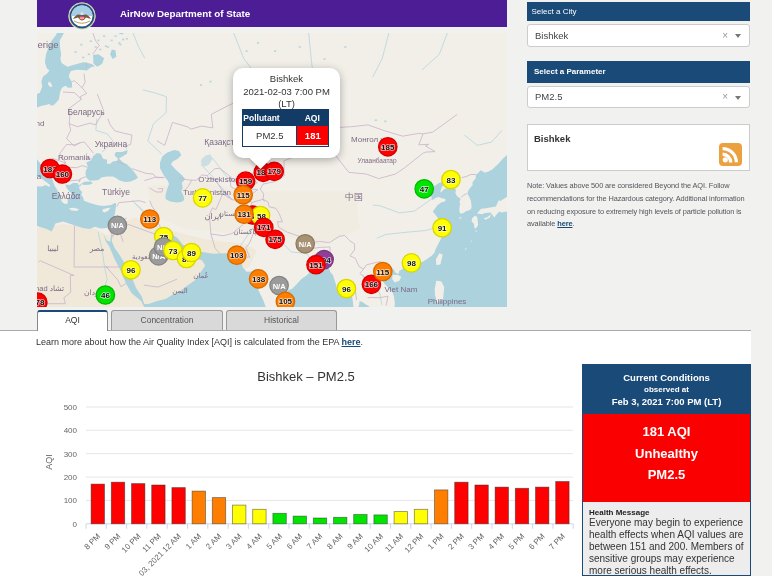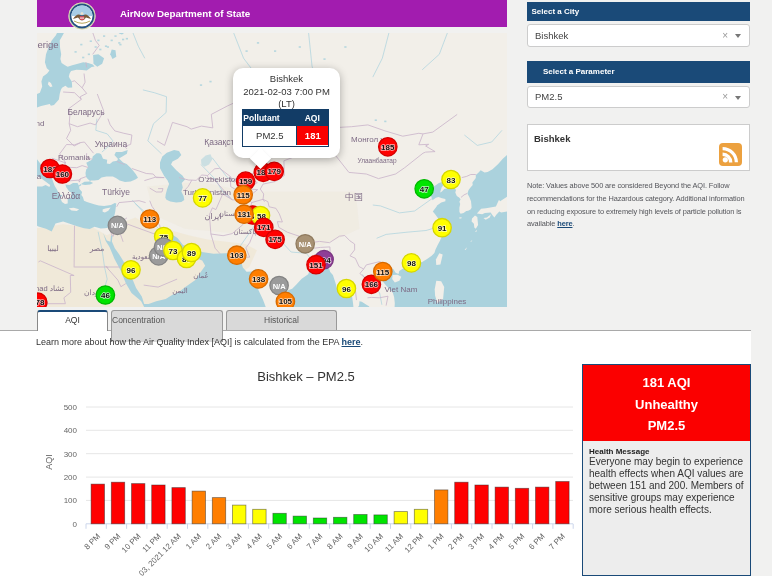--- a/index.html
+++ b/index.html
@@ -1,20 +1,20 @@
 <!DOCTYPE html>
 <html><head><meta charset="utf-8"><style>
 *{margin:0;padding:0;box-sizing:border-box}
 body{width:772px;height:576px;background:#f1f1f0;font-family:"Liberation Sans",sans-serif;position:relative;overflow:hidden}
 .abs{position:absolute}
 </style></head><body>
 
 <div class="abs" style="left:0;top:331px;width:751px;height:245px;background:#fff"></div>
 
-<div class="abs" style="left:37px;top:0;width:470px;height:27px;background:#a21caf">
+<div class="abs" style="left:37px;top:0;width:470px;height:27px;background:#4c1d95">
 <svg width="28" height="28" viewBox="0 0 28 28" style="position:absolute;left:31px;top:1.5px">
 <circle cx="14" cy="14" r="13.5" fill="#fffdf0"></circle>
 <circle cx="14" cy="14" r="13.1" fill="none" stroke="#c8c98e" stroke-width="0.8"></circle>
 <circle cx="14" cy="14" r="11.5" fill="#fff" stroke="#24527f" stroke-width="1.8"></circle>
 <path d="M3.4,14 a10.6,10.6 0 0 1 21.2,0 Z" fill="#a8cde6"></path>
 <path d="M5,17 Q9,10.5 13,13.2 L14,11.2 L15,13.2 Q19,10.5 23,17 L18,15.5 Q14,21.5 10,15.5 Z" fill="#7a5c3a"></path>
 <circle cx="14" cy="11.6" r="1.5" fill="#e8e2d2"></circle>
 <rect x="11.9" y="13.2" width="4.2" height="4.6" rx="1.5" fill="#fff"></rect>
 <rect x="11.9" y="14.1" width="4.2" height="0.8" fill="#c23"></rect>
 <rect x="11.9" y="15.5" width="4.2" height="0.8" fill="#c23"></rect>
@@ -273,43 +273,43 @@
     <div style="width:54px;text-align:left;line-height:16px">Pollutant</div>
     <div style="width:30px;text-align:center;line-height:16px">AQI</div>
   </div>
   <div style="height:19px;display:flex">
     <div style="width:54px;text-align:center;font-size:9.5px;color:#333;line-height:19px;border-right:1.5px solid #123c66">PM2.5</div>
     <div style="width:30px;flex:1;text-align:center;font-size:9.5px;color:#fff;font-weight:bold;background:#fb0000;line-height:19px">181</div>
   </div>
 </div>
 </div>
 
-<div class="abs" style="left:527px;top:2px;width:223px;height:19px;background:#1a4a78;color:#fff;font-weight:bold;font-size:8px;line-height:19px;padding-left:4.5px">Select a City</div>
+<div class="abs" style="left:527px;top:2px;width:223px;height:19px;background:#1a4a78;color:#fff;font-weight:normal;font-size:8px;line-height:19px;padding-left:4.5px">Select a City</div>
 <div class="abs" style="left:527px;top:24px;width:223px;height:23px;background:#fff;border:1px solid #ccc;border-radius:3px;font-size:9.5px;color:#444;line-height:21px;padding-left:7px">Bishkek
   <span class="abs" style="right:21px;top:0;color:#999;font-size:10px">×</span>
   <span class="abs" style="right:8px;top:9px;width:0;height:0;border-left:3.5px solid transparent;border-right:3.5px solid transparent;border-top:4.5px solid #777"></span>
 </div>
-<div class="abs" style="left:527px;top:61px;width:223px;height:22px;background:#1a4a78;color:#fff;font-weight:bold;font-size:8px;line-height:22px;padding-left:16px">Select a Parameter</div>
+<div class="abs" style="left:527px;top:61px;width:223px;height:22px;background:#1a4a78;color:#fff;font-weight:bold;font-size:8px;line-height:22px;padding-left:7px">Select a Parameter</div>
 <div class="abs" style="left:527px;top:86px;width:223px;height:22px;background:#fff;border:1px solid #ccc;border-radius:3px;font-size:9.5px;color:#444;line-height:20px;padding-left:7px">PM2.5
   <span class="abs" style="right:21px;top:0;color:#999;font-size:10px">×</span>
   <span class="abs" style="right:8px;top:8.5px;width:0;height:0;border-left:3.5px solid transparent;border-right:3.5px solid transparent;border-top:4.5px solid #777"></span>
 </div>
 <div class="abs" style="left:527px;top:124px;width:223px;height:47px;background:#fff;border:1px solid #ccc">
   <div style="font-size:9.5px;font-weight:bold;color:#333;padding:8px 0 0 6px">Bishkek</div>
   <svg width="23" height="23" viewBox="0 0 23 23" style="position:absolute;right:7px;top:18px">
 <rect width="23" height="23" rx="4" fill="#eca13f"></rect>
 <circle cx="6.3" cy="16.8" r="2.6" fill="#fff"></circle>
 <path d="M3.6,9.6 a9.8,9.8 0 0 1 9.8,9.8 h-3.4 a6.4,6.4 0 0 0 -6.4,-6.4 Z" fill="#fff"></path>
 <path d="M3.6,3.9 a15.4,15.4 0 0 1 15.4,15.4 h-3.3 a12.1,12.1 0 0 0 -12.1,-12.1 Z" fill="#fff"></path>
 </svg>
 </div>
 <div class="abs" style="left:527px;top:180px;width:240px;font-size:7.4px;color:#54555a;line-height:12.8px;letter-spacing:-0.1px">Note: Values above 500 are considered Beyond the AQI. Follow<br>recommendations for the Hazardous category. Additional information<br>on reducing exposure to extremely high levels of particle pollution is<br>available <a style="color:#1a4a78;font-weight:bold;text-decoration:underline">here</a>.</div>
 
 <div class="abs" style="left:0;top:330px;width:751px;height:1px;background:#a9a9a9"></div>
-<div class="abs" style="left:111px;top:310px;width:112px;height:32px;background:#d9d9d9;border:1px solid #999;border-bottom:none;border-radius:3px 3px 0 0;font-size:8.5px;color:#555;line-height:19px">Concentration</div>
+<div class="abs" style="left:111px;top:310px;width:112px;height:20px;background:#d9d9d9;border:1px solid #999;border-bottom:none;border-radius:3px 3px 0 0;text-align:center;font-size:8.5px;color:#555;line-height:19px">Concentration</div>
 <div class="abs" style="left:226px;top:310px;width:111px;height:20px;background:#d9d9d9;border:1px solid #999;border-bottom:none;border-radius:3px 3px 0 0;text-align:center;font-size:8.5px;color:#555;line-height:19px">Historical</div>
 <div class="abs" style="left:37px;top:310px;width:71px;height:21px;background:#fff;border:1px solid #888;border-top:2.5px solid #1a4a78;border-bottom:none;border-radius:3px 3px 0 0;text-align:center;font-size:8.5px;color:#333;line-height:17px">AQI</div>
 <div class="abs" style="left:36px;top:337px;font-size:9px;color:#333">Learn more about how the Air Quality Index [AQI] is calculated from the EPA <a style="color:#1a4a78;font-weight:bold;text-decoration:underline">here</a>.</div>
 
 <div class="abs" style="left:37px;top:360px;width:538px;height:216px;background:#fff">
 <svg width="538" height="216" viewBox="0 0 538 216" font-family="Liberation Sans, sans-serif">
       <text x="269" y="21" font-size="13" fill="#333" text-anchor="middle">Bishkek – PM2.5</text>
       <line x1="49" y1="163.8" x2="536" y2="163.8" stroke="#ccd6eb" stroke-width="1"></line>
       <text x="40" y="166.6" font-size="8" fill="#666" text-anchor="end">0</text>
       <line x1="49" y1="140.4" x2="536" y2="140.4" stroke="#e6e6e6" stroke-width="1"></line>
@@ -393,17 +393,22 @@
       <text x="427.4" y="176.8" font-size="8" fill="#666" text-anchor="end" transform="rotate(-45 427.4 176.8)">2 PM</text>
       <text x="447.6" y="176.8" font-size="8" fill="#666" text-anchor="end" transform="rotate(-45 447.6 176.8)">3 PM</text>
       <text x="467.8" y="176.8" font-size="8" fill="#666" text-anchor="end" transform="rotate(-45 467.8 176.8)">4 PM</text>
       <text x="488.0" y="176.8" font-size="8" fill="#666" text-anchor="end" transform="rotate(-45 488.0 176.8)">5 PM</text>
       <text x="508.2" y="176.8" font-size="8" fill="#666" text-anchor="end" transform="rotate(-45 508.2 176.8)">6 PM</text>
       <text x="528.4" y="176.8" font-size="8" fill="#666" text-anchor="end" transform="rotate(-45 528.4 176.8)">7 PM</text>
     </svg>
 </div>
 
 <div class="abs" style="left:582px;top:364px;width:169px;height:212px;border:1px solid #1a4a78;background:#ededed">
-  <div style="background:#fb0000;height:76px;color:#fff;text-align:center;font-weight:bold;font-size:13px;padding-top:7px;line-height:21.5px">181 AQI<br>Unhealthy<br>PM2.5</div>
+  <div style="background:#1a4a78;height:49px;color:#fff;text-align:center;padding-top:7px">
+    <div style="font-size:9.5px;font-weight:bold">Current Conditions</div>
+    <div style="font-size:8px;font-weight:bold;margin-top:2px">observed at</div>
+    <div style="font-size:9.5px;font-weight:bold;margin-top:2px">Feb 3, 2021 7:00 PM (LT)</div>
+  </div>
+  <div style="background:#fb0000;height:88px;color:#fff;text-align:center;font-weight:bold;font-size:13px;padding-top:7px;line-height:21.5px">181 AQI<br>Unhealthy<br>PM2.5</div>
   <div style="padding:6px 6px 0 6px">
     <div style="font-size:8px;font-weight:bold;color:#222">Health Message</div>
     <div style="font-size:10px;color:#333;line-height:12px;">Everyone may begin to experience health effects when AQI values are between 151 and 200. Members of sensitive groups may experience more serious health effects.</div>
   </div>
 </div>
 </body></html>

